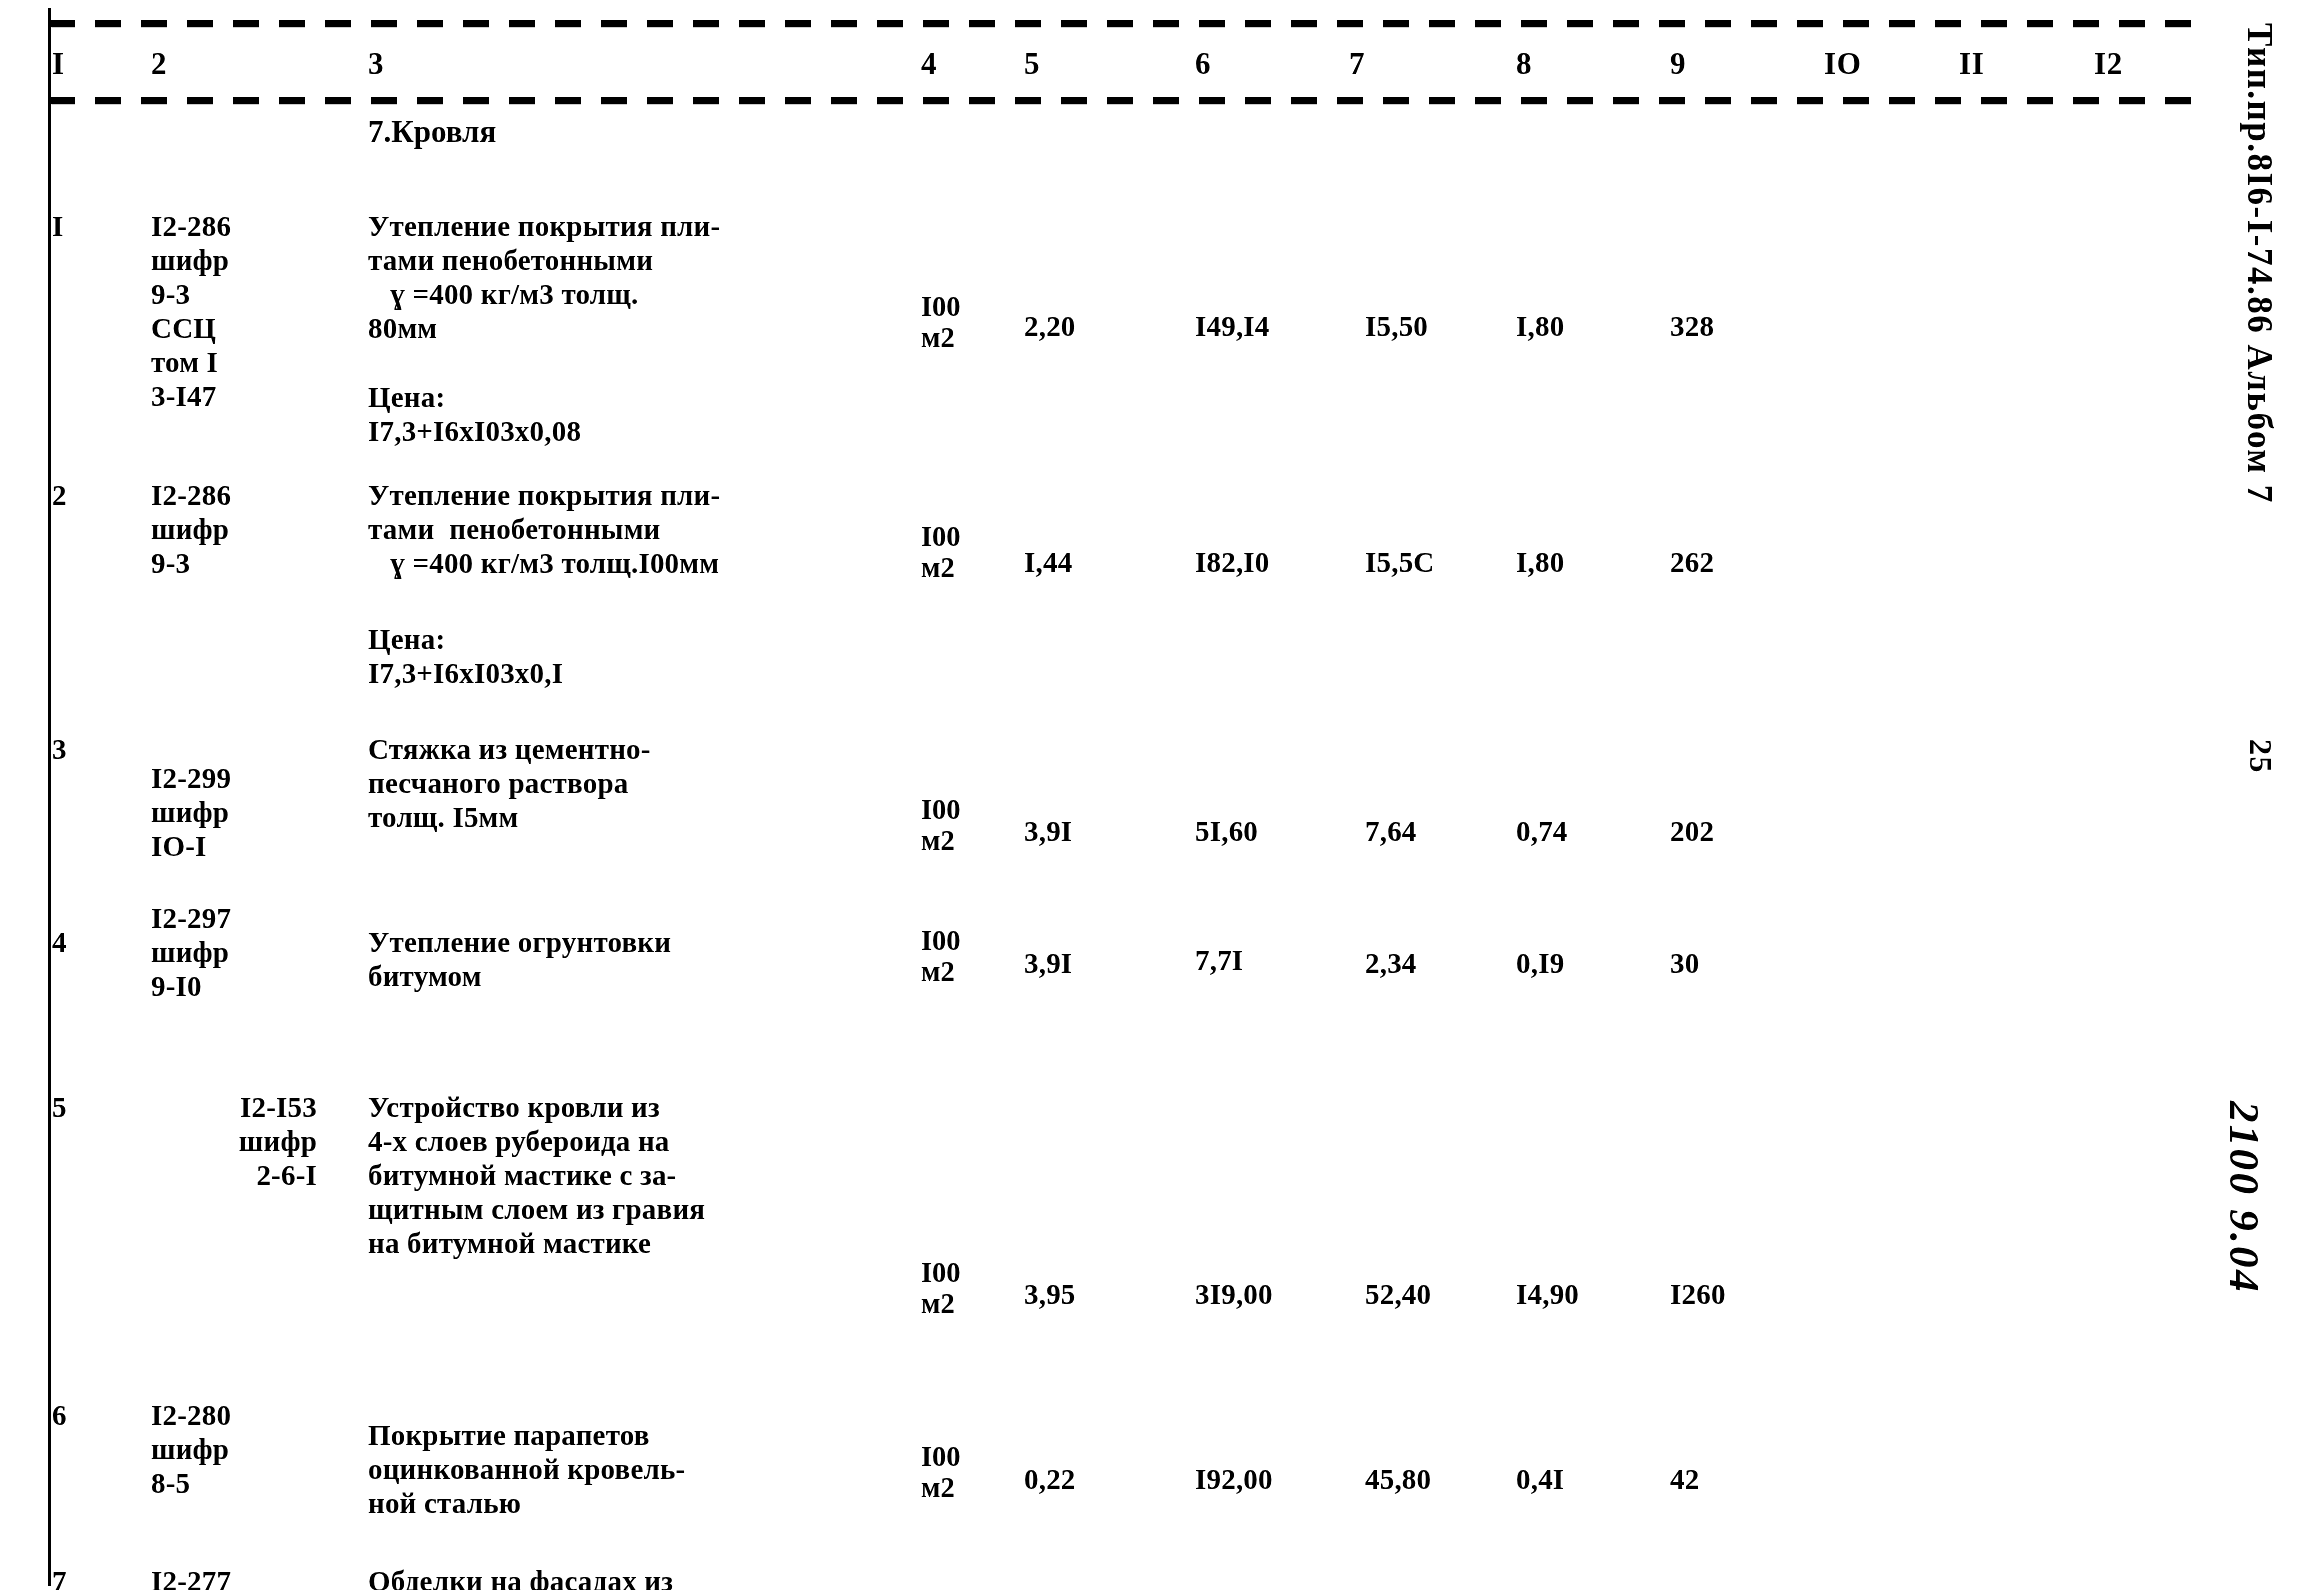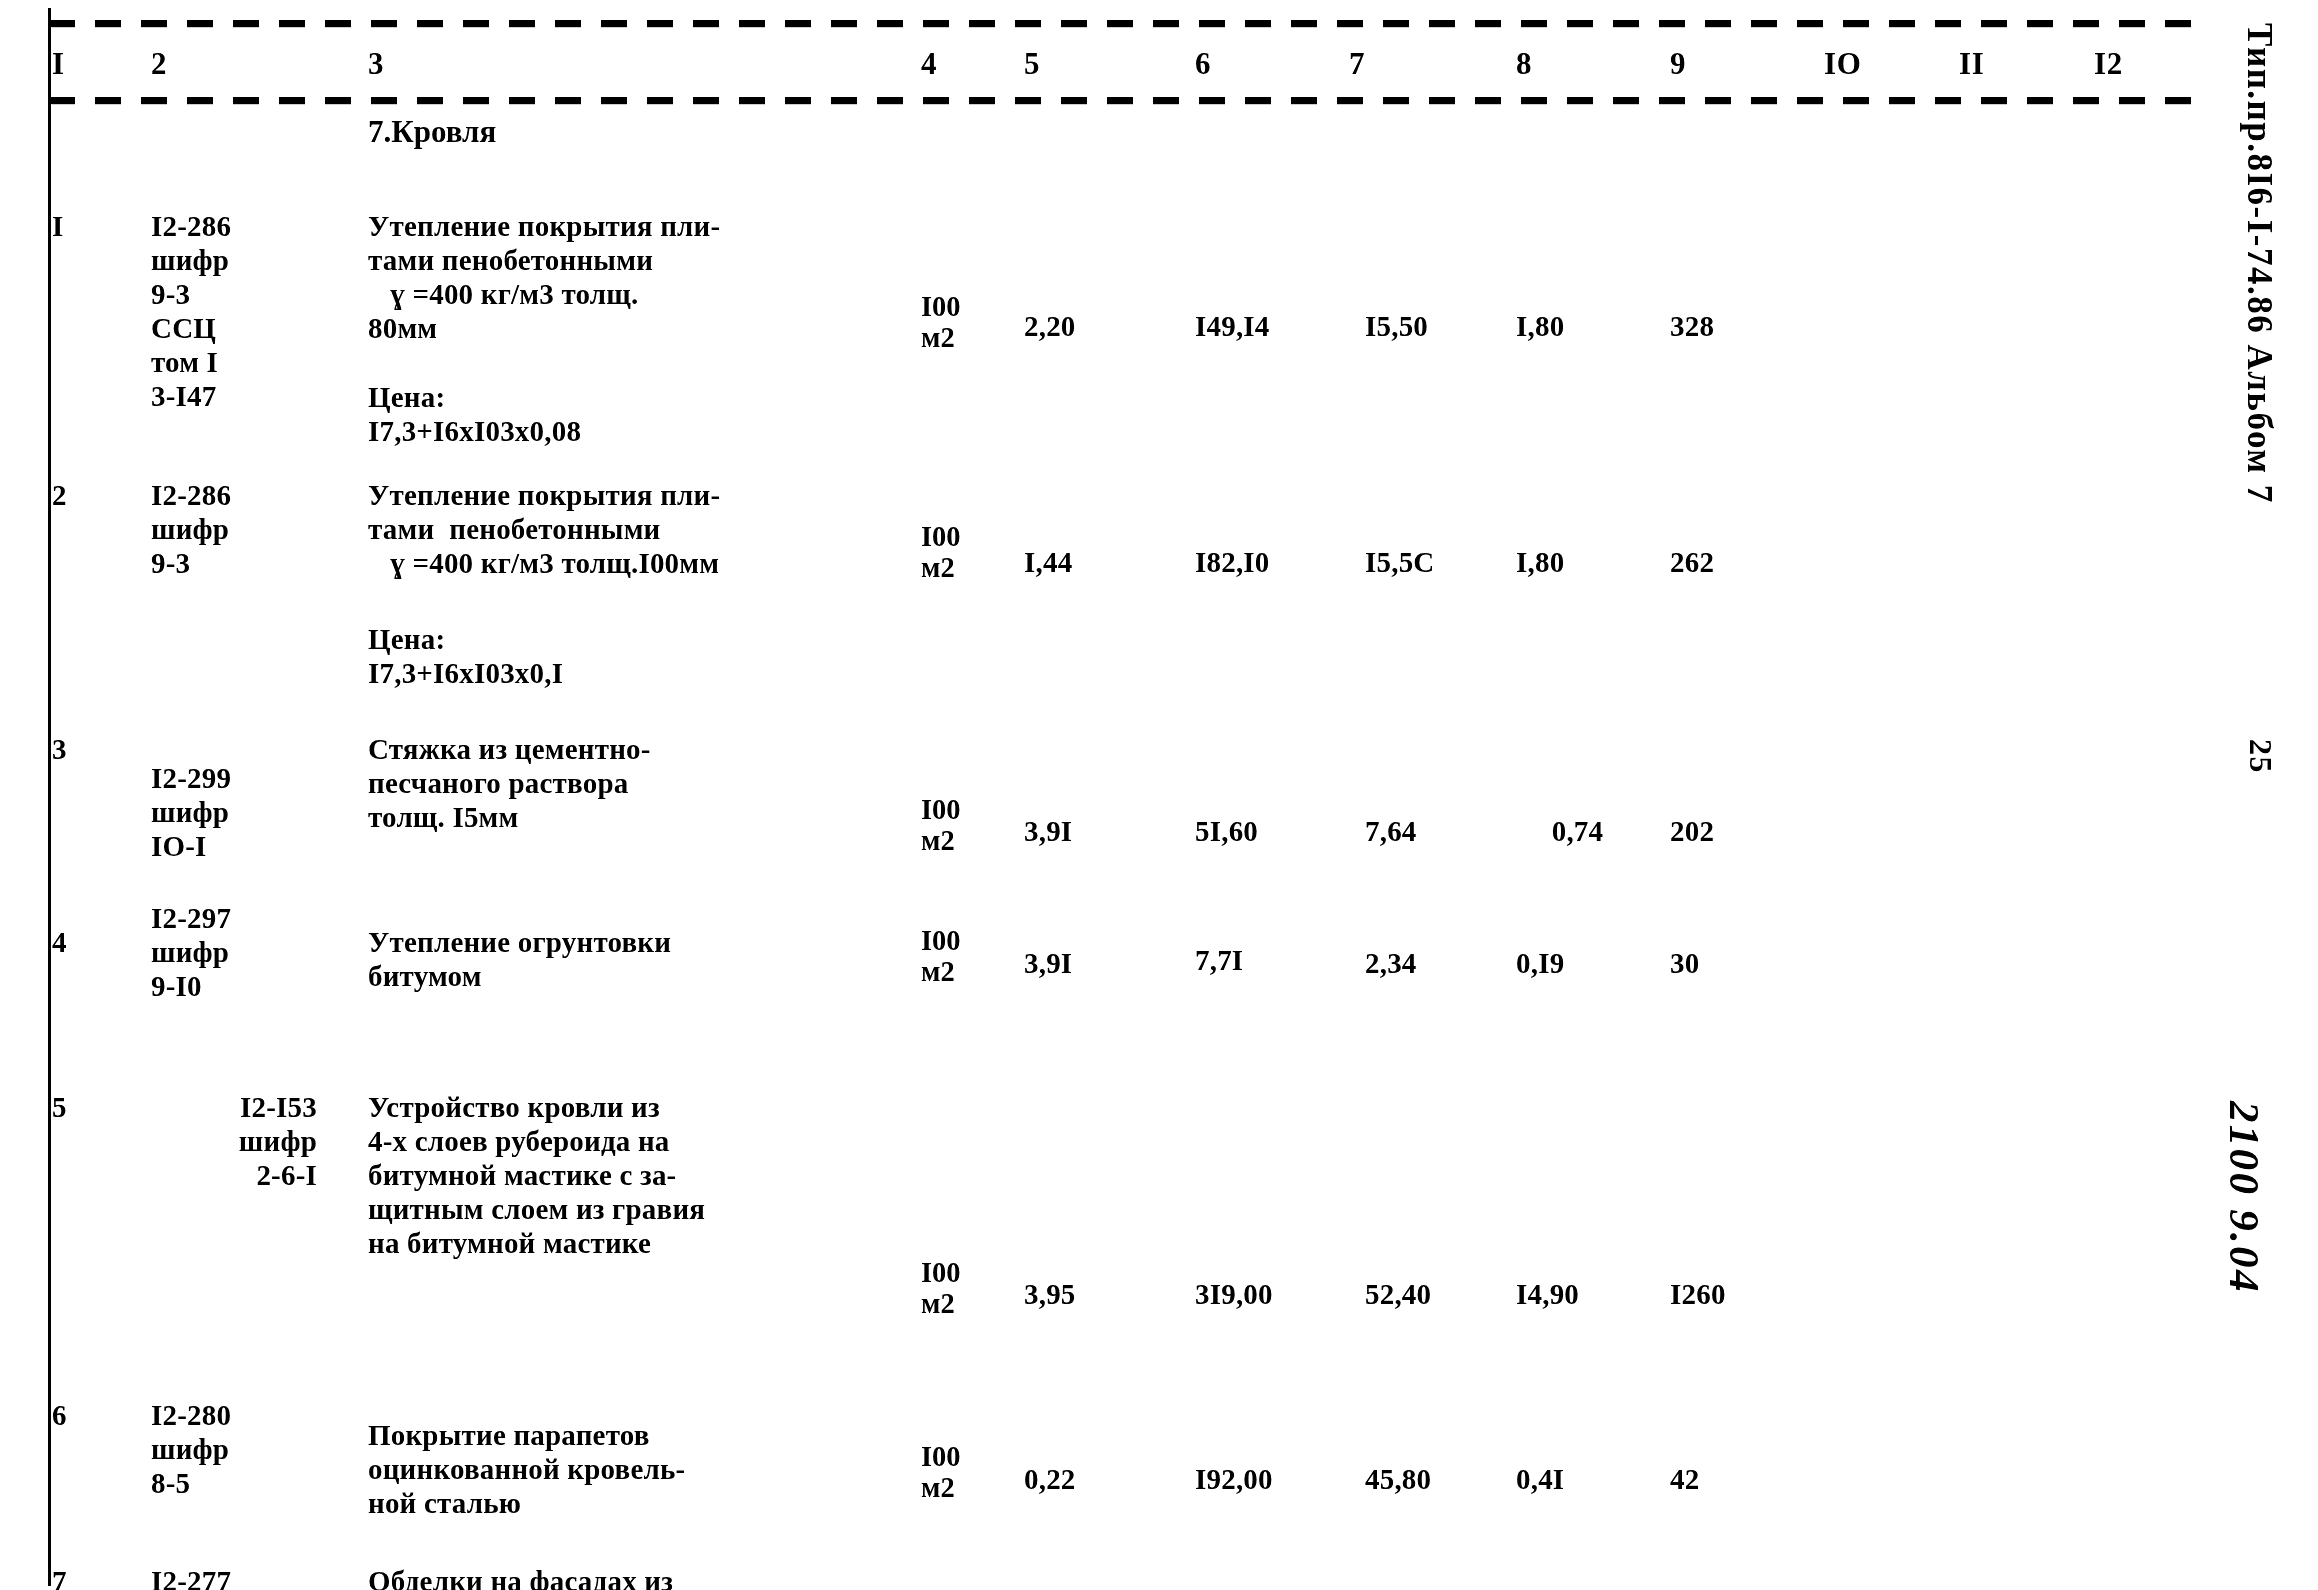--- a/index.html
+++ b/index.html
@@ -219,21 +219,21 @@
 шифр
 IO-I</div>
         <div class="c tw col3" style="top: 617px;">Стяжка из цементно-
 песчаного раствора
 толщ. I5мм</div>
         <div class="unit tw" style="top: 679px;">I00
 м2</div>
         <div class="c tw col5" style="top: 699px;">3,9I</div>
         <div class="c tw col6" style="top: 699px;">5I,60</div>
         <div class="c tw col7" style="top: 699px;">7,64</div>
-        <div class="c tw col8" style="top: 699px; text-align: center;">0,74</div>
+        <div class="c tw col8" style="top: 699px;">0,74</div>
         <div class="c tw col9" style="top: 699px;">202</div>
       </div>
       <div class="row">
         <div class="c tw col1" style="top: 810px;">4</div>
         <div class="c tw col2" style="top: 786px;">I2-297
 шифр
 9-I0</div>
         <div class="c tw col3" style="top: 810px;">Утепление огрунтовки
 битумом</div>
         <div class="unit tw" style="top: 810px;">I00

